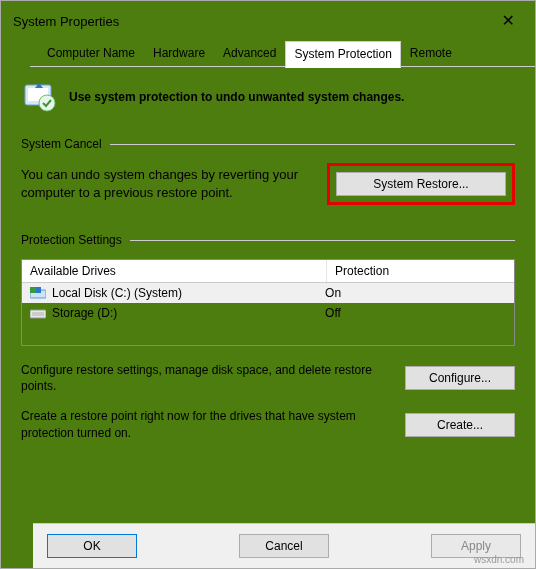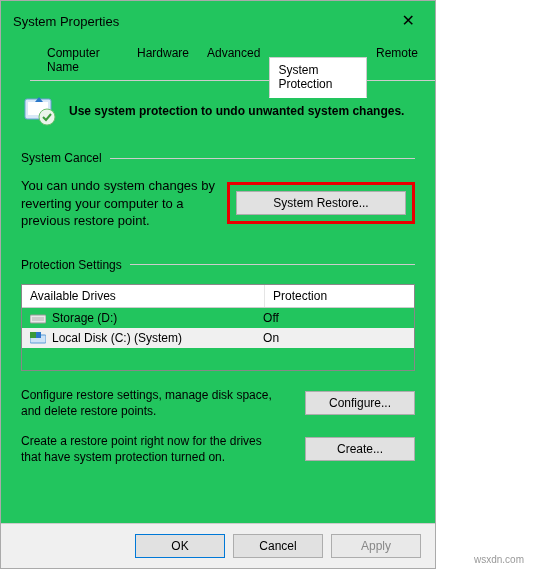--- a/index.html
+++ b/index.html
@@ -8,25 +8,25 @@
     font-family: "Segoe UI", Tahoma, sans-serif;
     font-size: 12px;
     color: #000;
     background: #fff;
     width: 536px;
     height: 569px;
     overflow: hidden;
   }
   .window {
     border: 1px solid #aaa;
-    width: 436px;
+    width: 536px;
     height: 569px;
     display: flex;
     flex-direction: column;
-    background: #22c55e;
+    background: #4d7c0f;
   }
   .titlebar {
     display: flex;
     align-items: center;
     justify-content: space-between;
     padding: 8px 12px 6px 12px;
     font-size: 13px;
   }
   .close-x {
     font-size: 16px;
@@ -47,21 +47,21 @@
     border-bottom: none;
     font-size: 12px;
     cursor: default;
     position: relative;
     top: 1px;
   }
   .tab.active {
     border-color: #ccc;
     background: #fff;
     border-bottom: 1px solid #fff;
-    top: 18px;
+    top: 2px;
   }
   .content {
     padding: 12px 20px 8px 20px;
     flex: 1;
   }
   .intro {
     display: flex;
     align-items: center;
     gap: 12px;
     margin-bottom: 22px;
@@ -155,24 +155,25 @@
     margin-bottom: 14px;
   }
   .cfg-row .txt {
     flex: 1;
     font-size: 12px;
     line-height: 1.35;
   }
   .footer {
     border-top: 1px solid #ccc;
     display: flex;
-    justify-content: flex-end;
+    justify-content: space-between;
     gap: 8px;
     padding: 10px 14px;
     background: #f0f0f0;
+    margin-left: 32px;
   }
   .footer button {
     width: 90px;
     padding: 4px 0;
     font-family: inherit;
     font-size: 12px;
     border: 1px solid #adadad;
     background: #e1e1e1;
     cursor: default;
   }
@@ -241,45 +242,45 @@
       <span class="label">Protection Settings</span>
       <span class="line"></span>
     </div>
 
     <div class="drives-table">
       <div class="drives-header">
         <div class="col-drive">Available Drives</div>
         <div class="col-prot">Protection</div>
       </div>
       <div class="drives-body">
-        <div class="drive-row">
-          <div class="col-drive">
-            <span class="drive-icon">
-              <svg viewBox="0 0 16 12">
-                  <rect x="0" y="3" width="16" height="8" rx="1" fill="#e8e8e8" stroke="#999"></rect>
-                  <rect x="2" y="5" width="12" height="4" fill="#ccc"></rect>
-                </svg>
-            </span>
-            <span>Storage (D:)</span>
-          </div>
-          <div class="col-prot">Off</div>
-        </div>
         <div class="drive-row selected">
           <div class="col-drive">
             <span class="drive-icon">
               <svg viewBox="0 0 16 12">
                   <rect x="0" y="3" width="16" height="8" rx="1" fill="#cde3f7" stroke="#5a9bd5"></rect>
                   <rect x="0" y="0" width="6" height="6" fill="#3a9a3a"></rect>
                   <rect x="6" y="0" width="5" height="6" fill="#2a77c9"></rect>
                 </svg>
             </span>
             <span>Local Disk (C:) (System)</span>
           </div>
           <div class="col-prot">On</div>
         </div>
+        <div class="drive-row">
+          <div class="col-drive">
+            <span class="drive-icon">
+              <svg viewBox="0 0 16 12">
+                  <rect x="0" y="3" width="16" height="8" rx="1" fill="#e8e8e8" stroke="#999"></rect>
+                  <rect x="2" y="5" width="12" height="4" fill="#ccc"></rect>
+                </svg>
+            </span>
+            <span>Storage (D:)</span>
+          </div>
+          <div class="col-prot">Off</div>
+        </div>
         <div style="height:22px"></div>
       </div>
     </div>
 
     <div class="cfg-row">
       <div class="txt">Configure restore settings, manage disk space, and delete restore points.</div>
       <button class="winbtn small">Configure...</button>
     </div>
 
     <div class="cfg-row">

